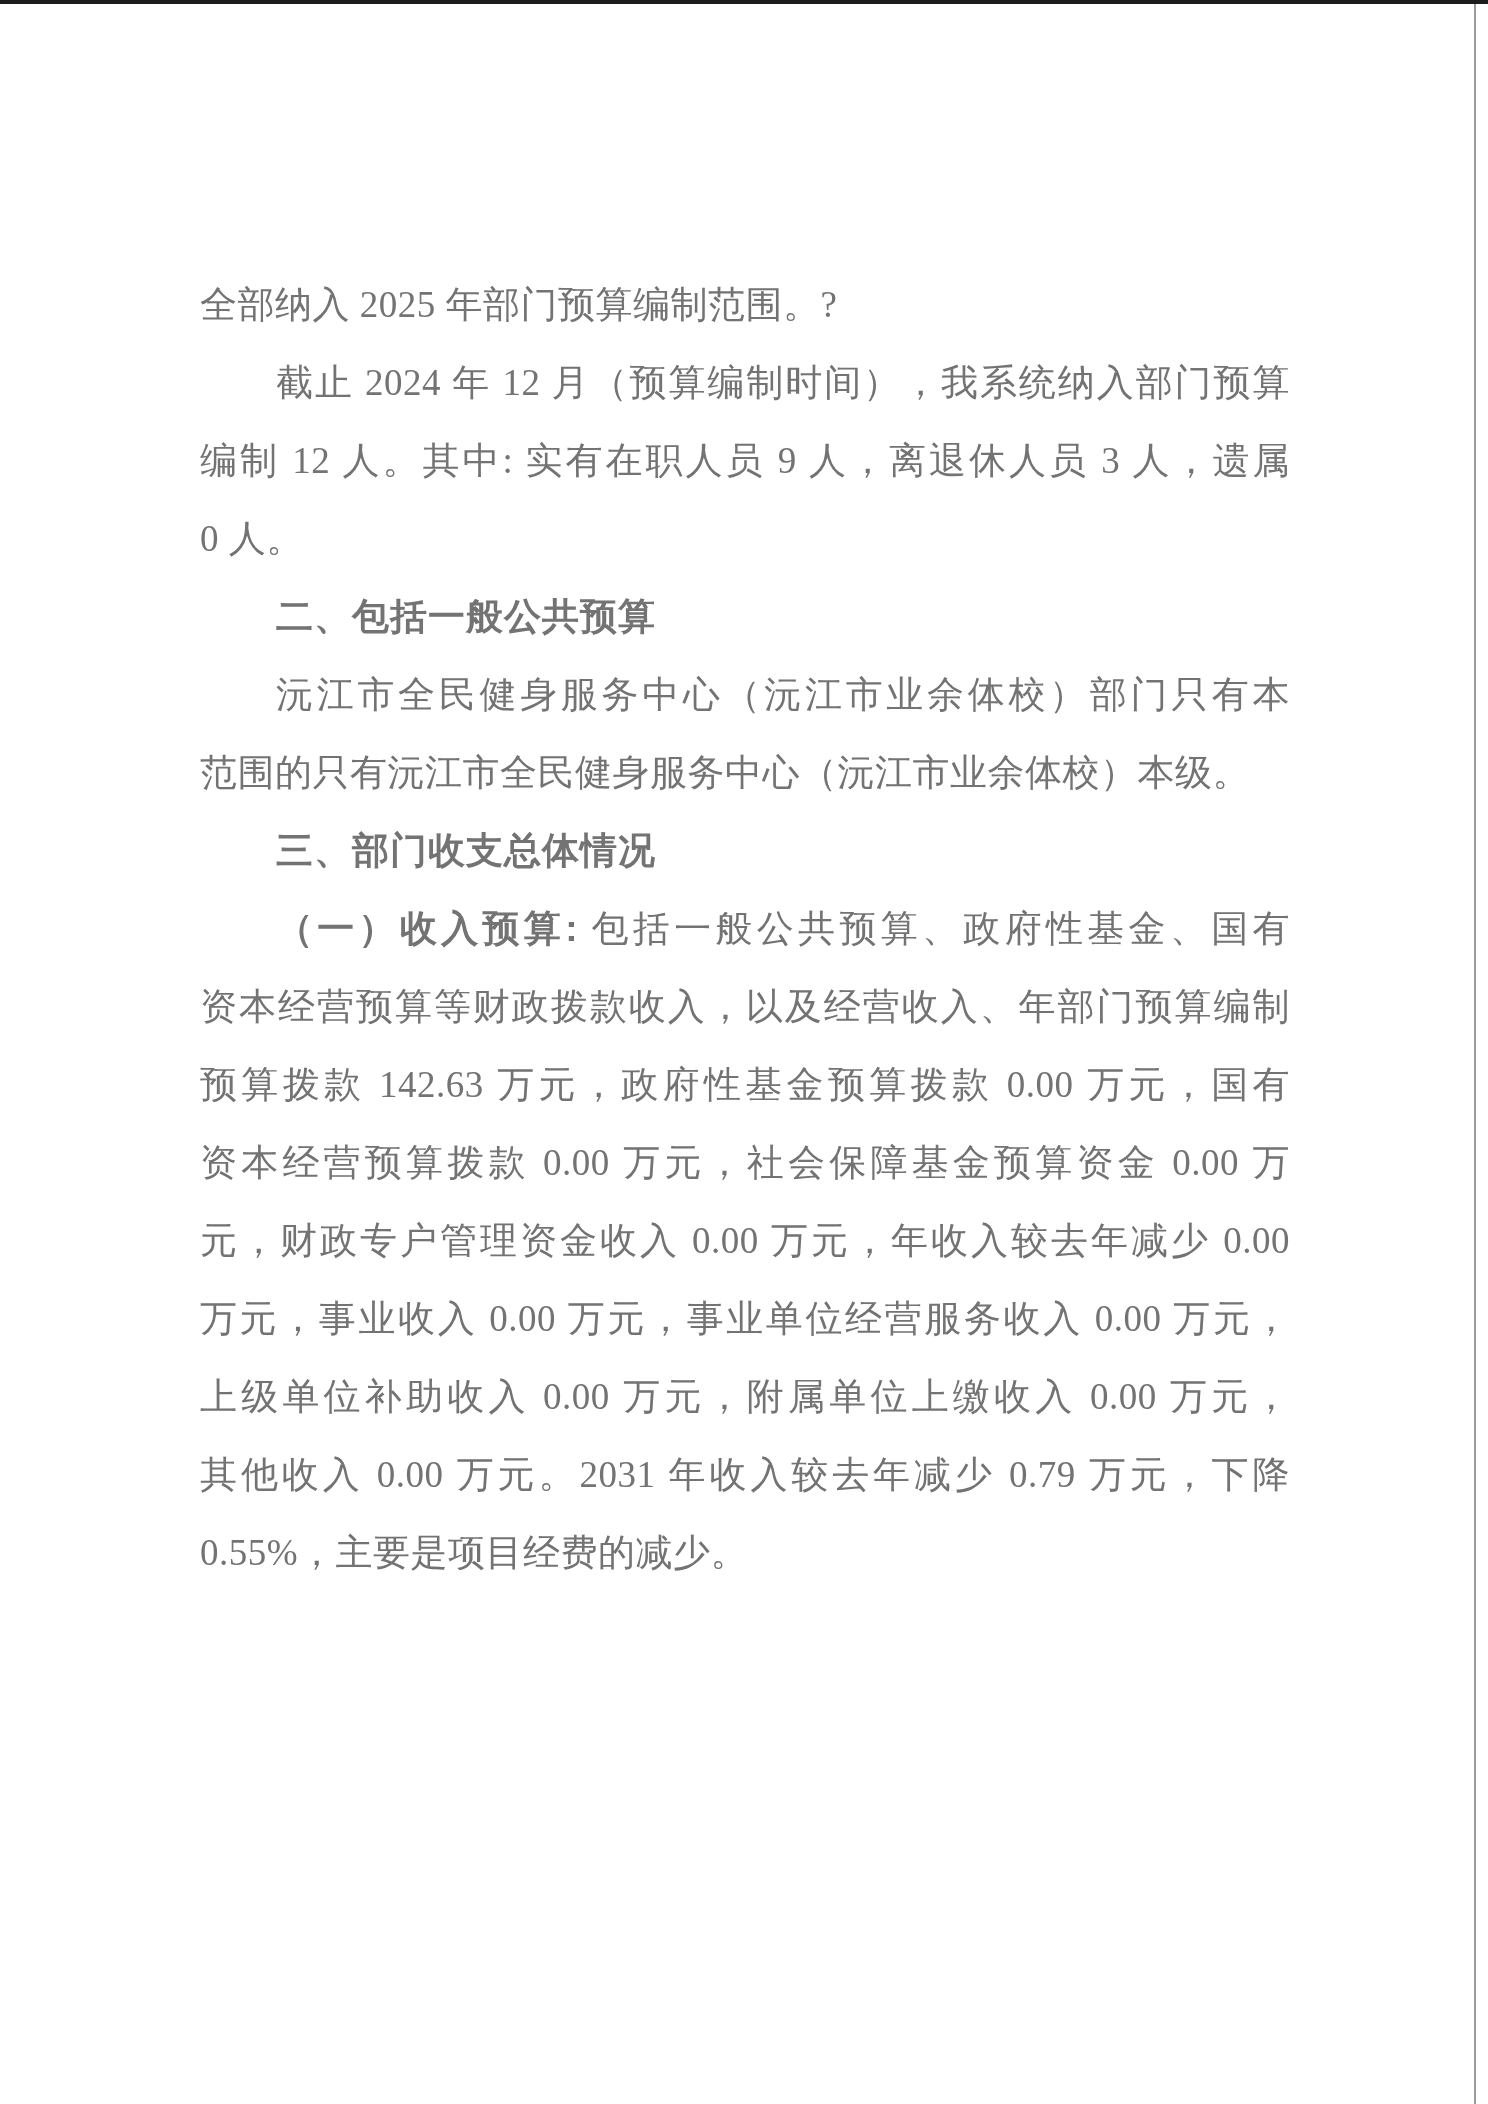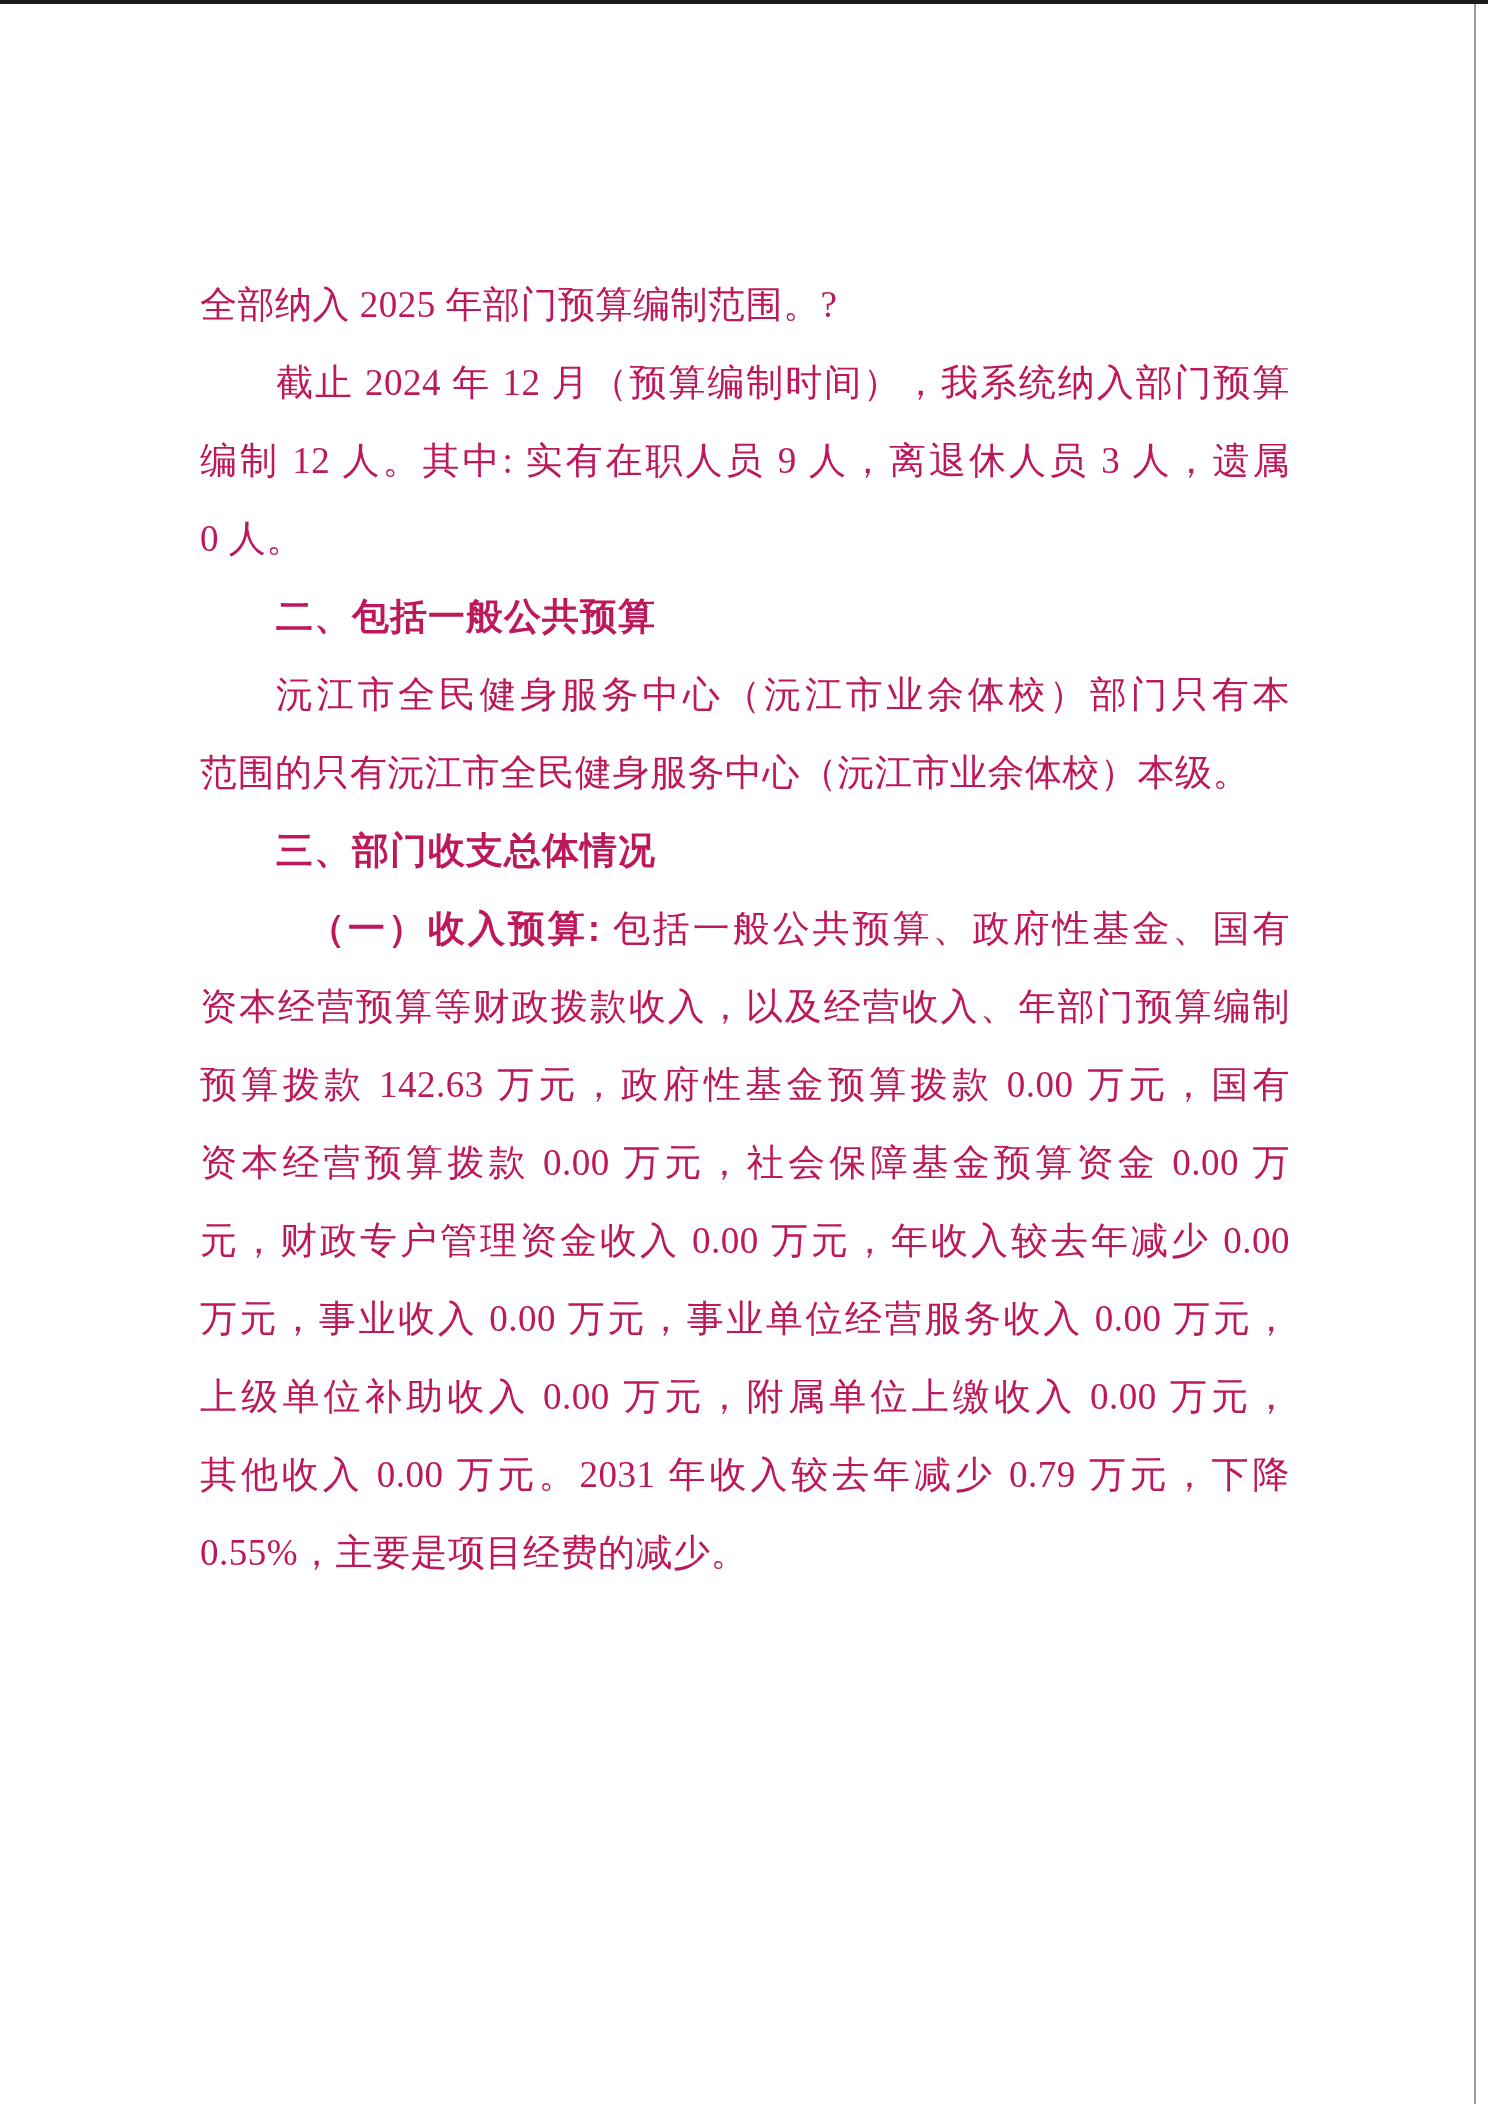--- a/index.html
+++ b/index.html
@@ -36,30 +36,29 @@
     text-indent:76px;
   }
   .heading{
     font-family:"Liberation Sans","DejaVu Sans",sans-serif;
     font-weight:700;
     letter-spacing:1px;
   }
   .lead-bold{
     font-family:"Liberation Sans","DejaVu Sans",sans-serif;
     font-weight:700;
-    margin-left:32px;
   }
 </style>
 </head>
 <body style="background: rgb(255, 255, 255);">
 
 <div class="page-top-edge" style="background: rgb(28, 28, 28);"></div>
 <div class="page-right-edge" style="background: rgb(154, 154, 154);"></div>
 
-<main class="doc" id="doc-body" style="color: #be185d;">
+<main class="doc" id="doc-body" style="color: #737373;">
     <div class="line">全部纳入 2025 年部门预算编制范围。?</div>
     <div class="line indent jl">截止 2024 年 12 月（预算编制时间），我系统纳入部门预算</div>
     <div class="line jl">编制 12 人。其中: 实有在职人员 9 人，离退休人员 3 人，遗属</div>
     <div class="line">0 人。</div>
     <div class="line heading indent">二、包括一般公共预算</div>
     <div class="line indent jl">沅江市全民健身服务中心（沅江市业余体校）部门只有本</div>
     <div class="line">范围的只有沅江市全民健身服务中心（沅江市业余体校）本级。</div>
     <div class="line heading indent">三、部门收支总体情况</div>
     <div class="line indent jl"><span class="lead-bold">（一）收入预算:</span> 包括一般公共预算、政府性基金、国有</div>
     <div class="line jl">资本经营预算等财政拨款收入，以及经营收入、年部门预算编制</div>

